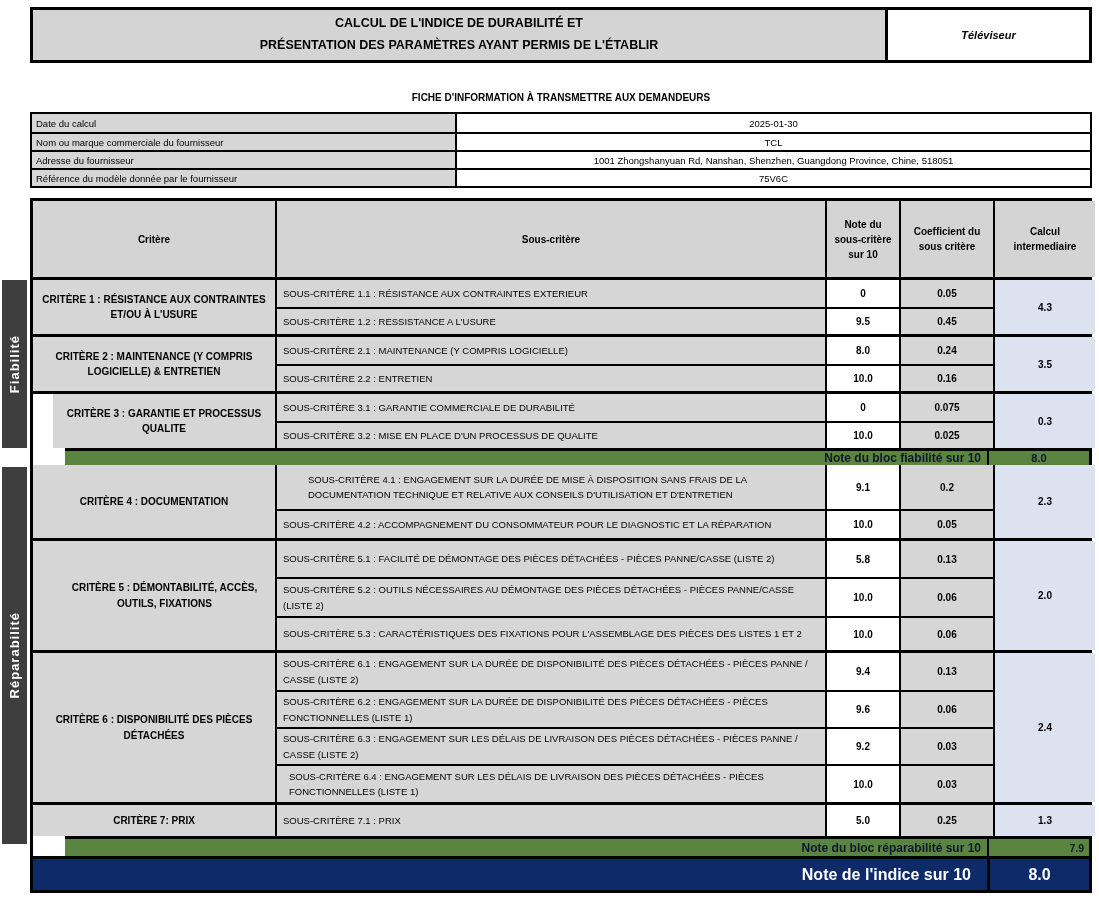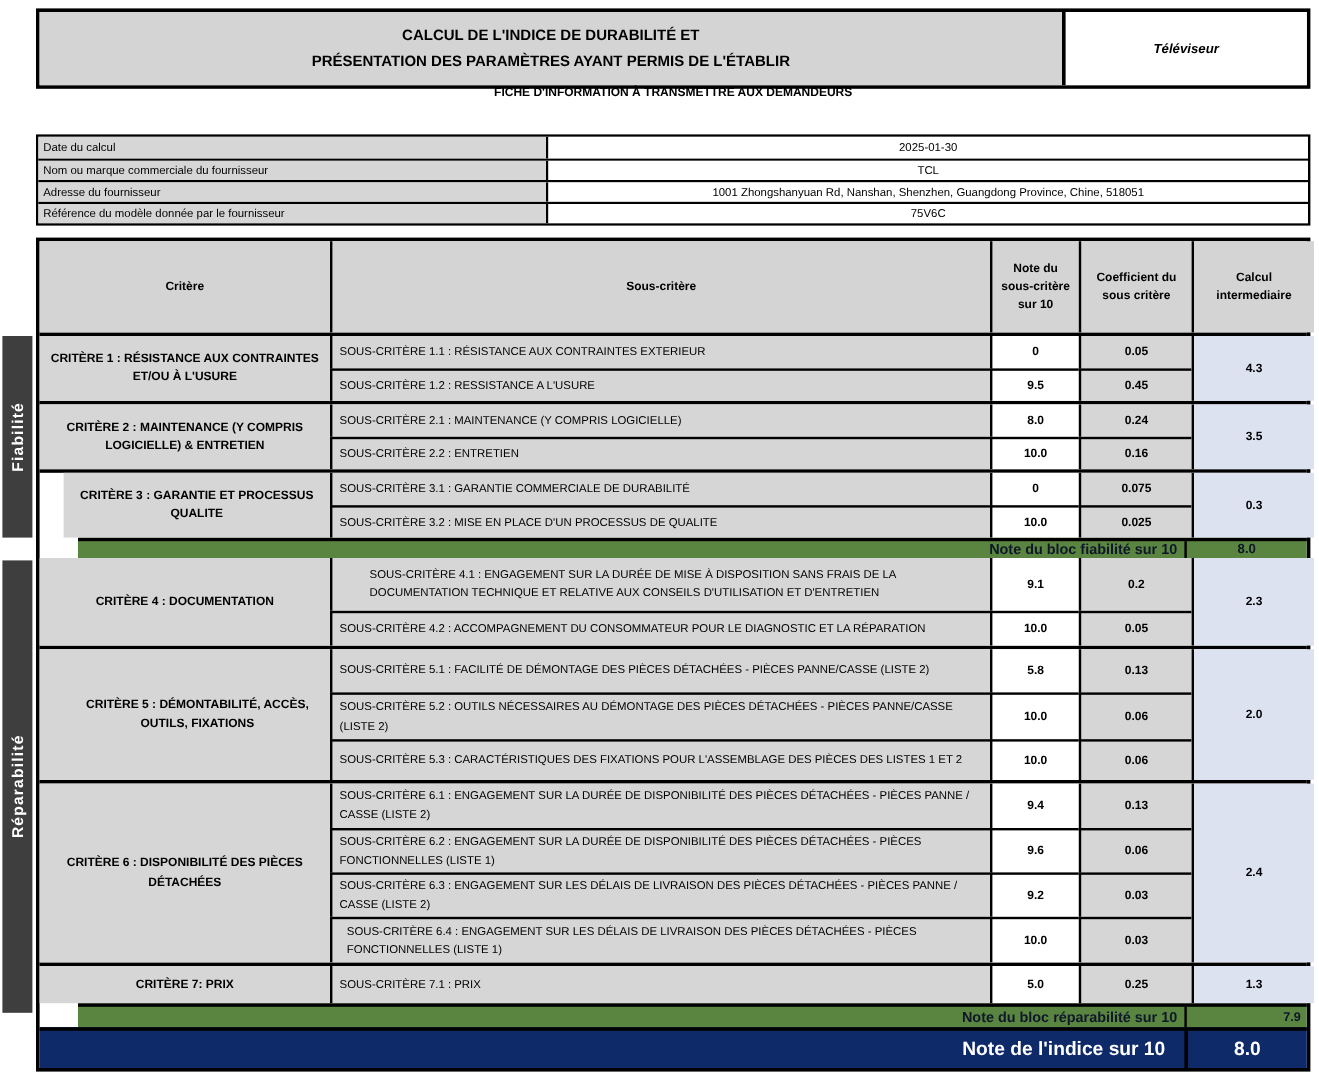--- a/index.html
+++ b/index.html
@@ -7,37 +7,37 @@
   body {
     font-family: "Liberation Sans", sans-serif;
     background:#ffffff;
     position:relative;
     color:#000;
   }
   .page { position:absolute; inset:0; background:#fff; }
 
   
   .title-box {
-    position:absolute; left:30px; top:7px; width:1062px; height:67px;
+    position:absolute; left:30px; top:7px; width:1062px; height:56px;
     border:3px solid #000; display:flex;
   }
   .title-main {
     flex:1; background:#d4d4d4; display:flex; flex-direction:column;
     align-items:center; justify-content:center; text-align:center;
   }
   .title-main div { font-weight:bold; font-size:12.5px; line-height:1.75; }
   .title-product {
     width:204px; background:#fff; border-left:3px solid #000;
     display:flex; align-items:center; justify-content:center;
     font-weight:bold; font-style:italic; font-size:11px;
   }
 
   
   .subtitle {
-    position:absolute; left:30px; top:72px; width:1062px;
+    position:absolute; left:30px; top:92px; width:1062px;
     text-align:center; font-weight:bold; font-size:10px;
   }
 
   
   .info-table {
     position:absolute; left:30px; top:112px; width:1062px;
     border:2px solid #000;
   }
   .info-row { display:flex; height:18px; }
   .info-row + .info-row { border-top:2px solid #000; }

